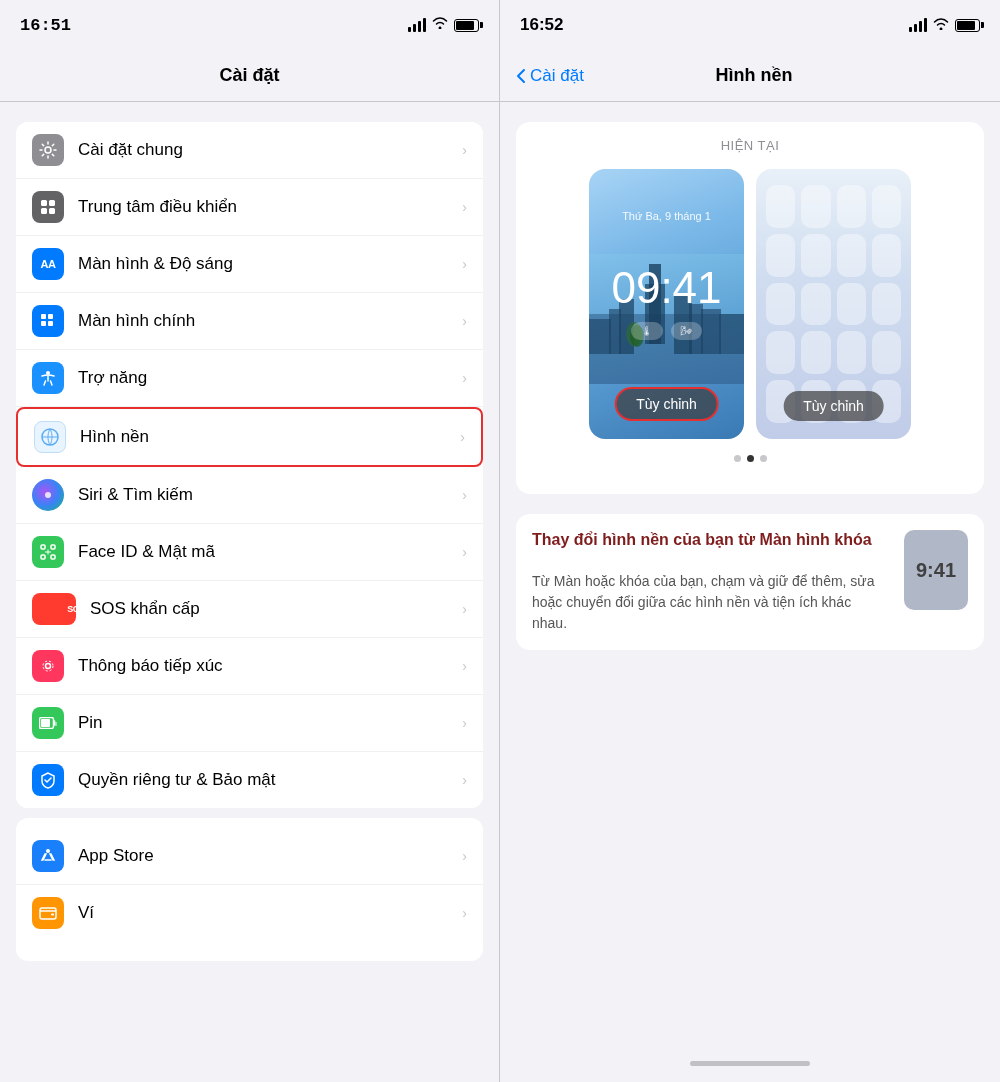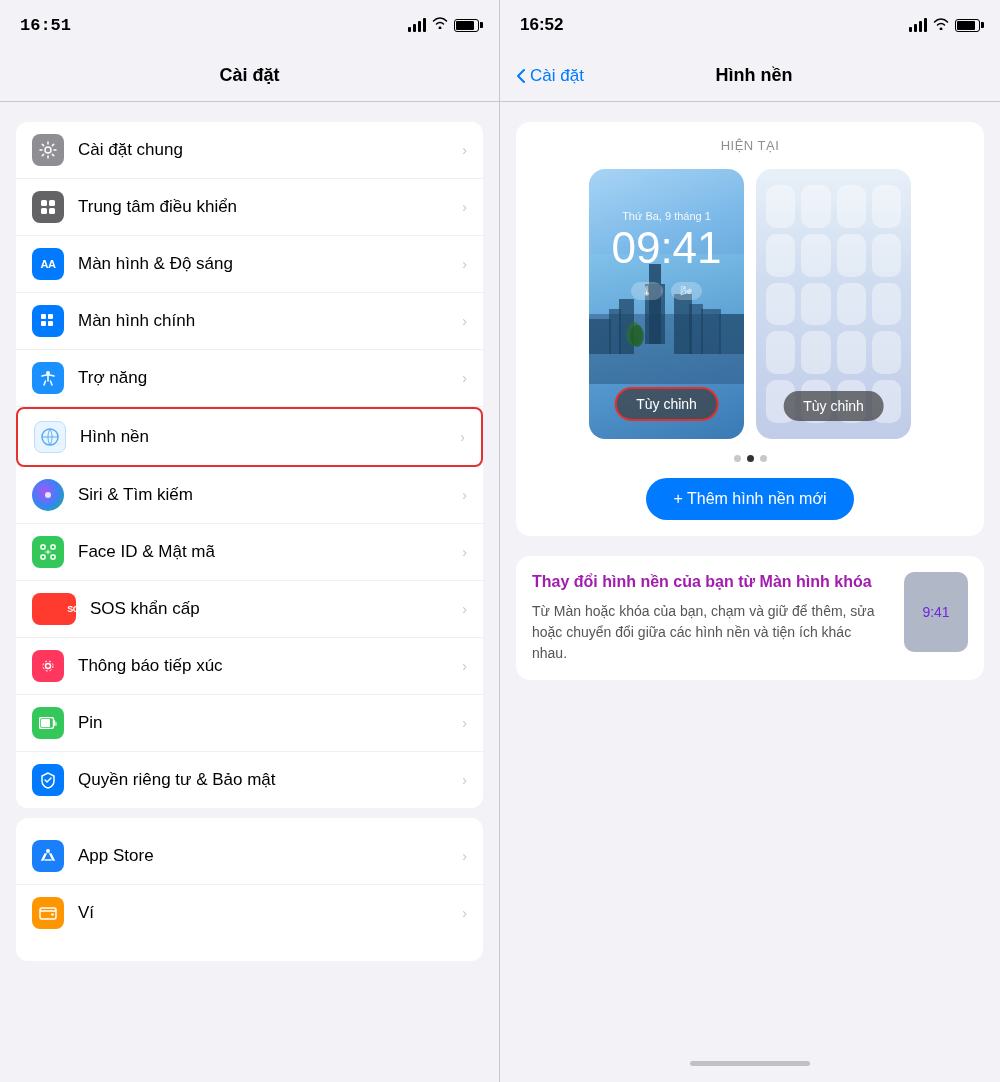--- a/index.html
+++ b/index.html
@@ -272,20 +272,21 @@
       color: rgba(255,255,255,0.9);
       margin-bottom: 4px;
     }
 
     .lock-time {
       font-size: 44px;
       font-weight: 200;
       color: #fff;
       line-height: 1;
       margin-bottom: 8px;
+      margin-top: 40px;
     }
 
     .lock-widgets {
       display: flex;
       gap: 8px;
       margin-top: 4px;
     }
 
     .lock-widget-pill {
       background: rgba(255,255,255,0.25);
@@ -374,22 +375,22 @@
       align-items: flex-start;
     }
 
     .info-text {
       flex: 1;
     }
 
     .info-title {
       font-size: 16px;
       font-weight: 700;
-      color: #a21caf;
-      margin-bottom: 8px;
+      color: #7f1d1d;
+      margin-bottom: 20px;
       line-height: 1.3;
     }
 
     .info-body {
       font-size: 14px;
       color: #555;
       line-height: 1.5;
     }
 
     .info-thumb {
@@ -397,23 +398,23 @@
       height: 80px;
       background: #b0b8c8;
       border-radius: 10px;
       flex-shrink: 0;
       display: flex;
       align-items: center;
       justify-content: center;
     }
 
     .info-thumb-time {
-      font-size: 14px;
-      font-weight: 400;
-      color: #6d28d9;
+      font-size: 20px;
+      font-weight: 700;
+      color: #404040;
     }
 
     
     .bottom-nav-bar {
       height: 30px;
       display: flex;
       justify-content: center;
       align-items: center;
       padding-bottom: 8px;
     }
@@ -737,21 +738,20 @@
           <button class="customize-btn">Tùy chỉnh</button>
         </div>
       </div>
 
       <div class="pagination-dots">
         <div class="dot"></div>
         <div class="dot active"></div>
         <div class="dot"></div>
       </div>
 
-      <button class="add-wallpaper-btn">+ Thêm hình nền mới</button>
     </div>
 
     <div class="info-section">
       <div class="info-text">
         <div class="info-title">Thay đổi hình nền của bạn từ Màn hình khóa</div>
         <div class="info-body">Từ Màn hoặc khóa của bạn, chạm và giữ để thêm, sửa hoặc chuyển đổi giữa các hình nền và tiện ích khác nhau.</div>
       </div>
       <div class="info-thumb">
         <span class="info-thumb-time">9:41</span>
       </div>

